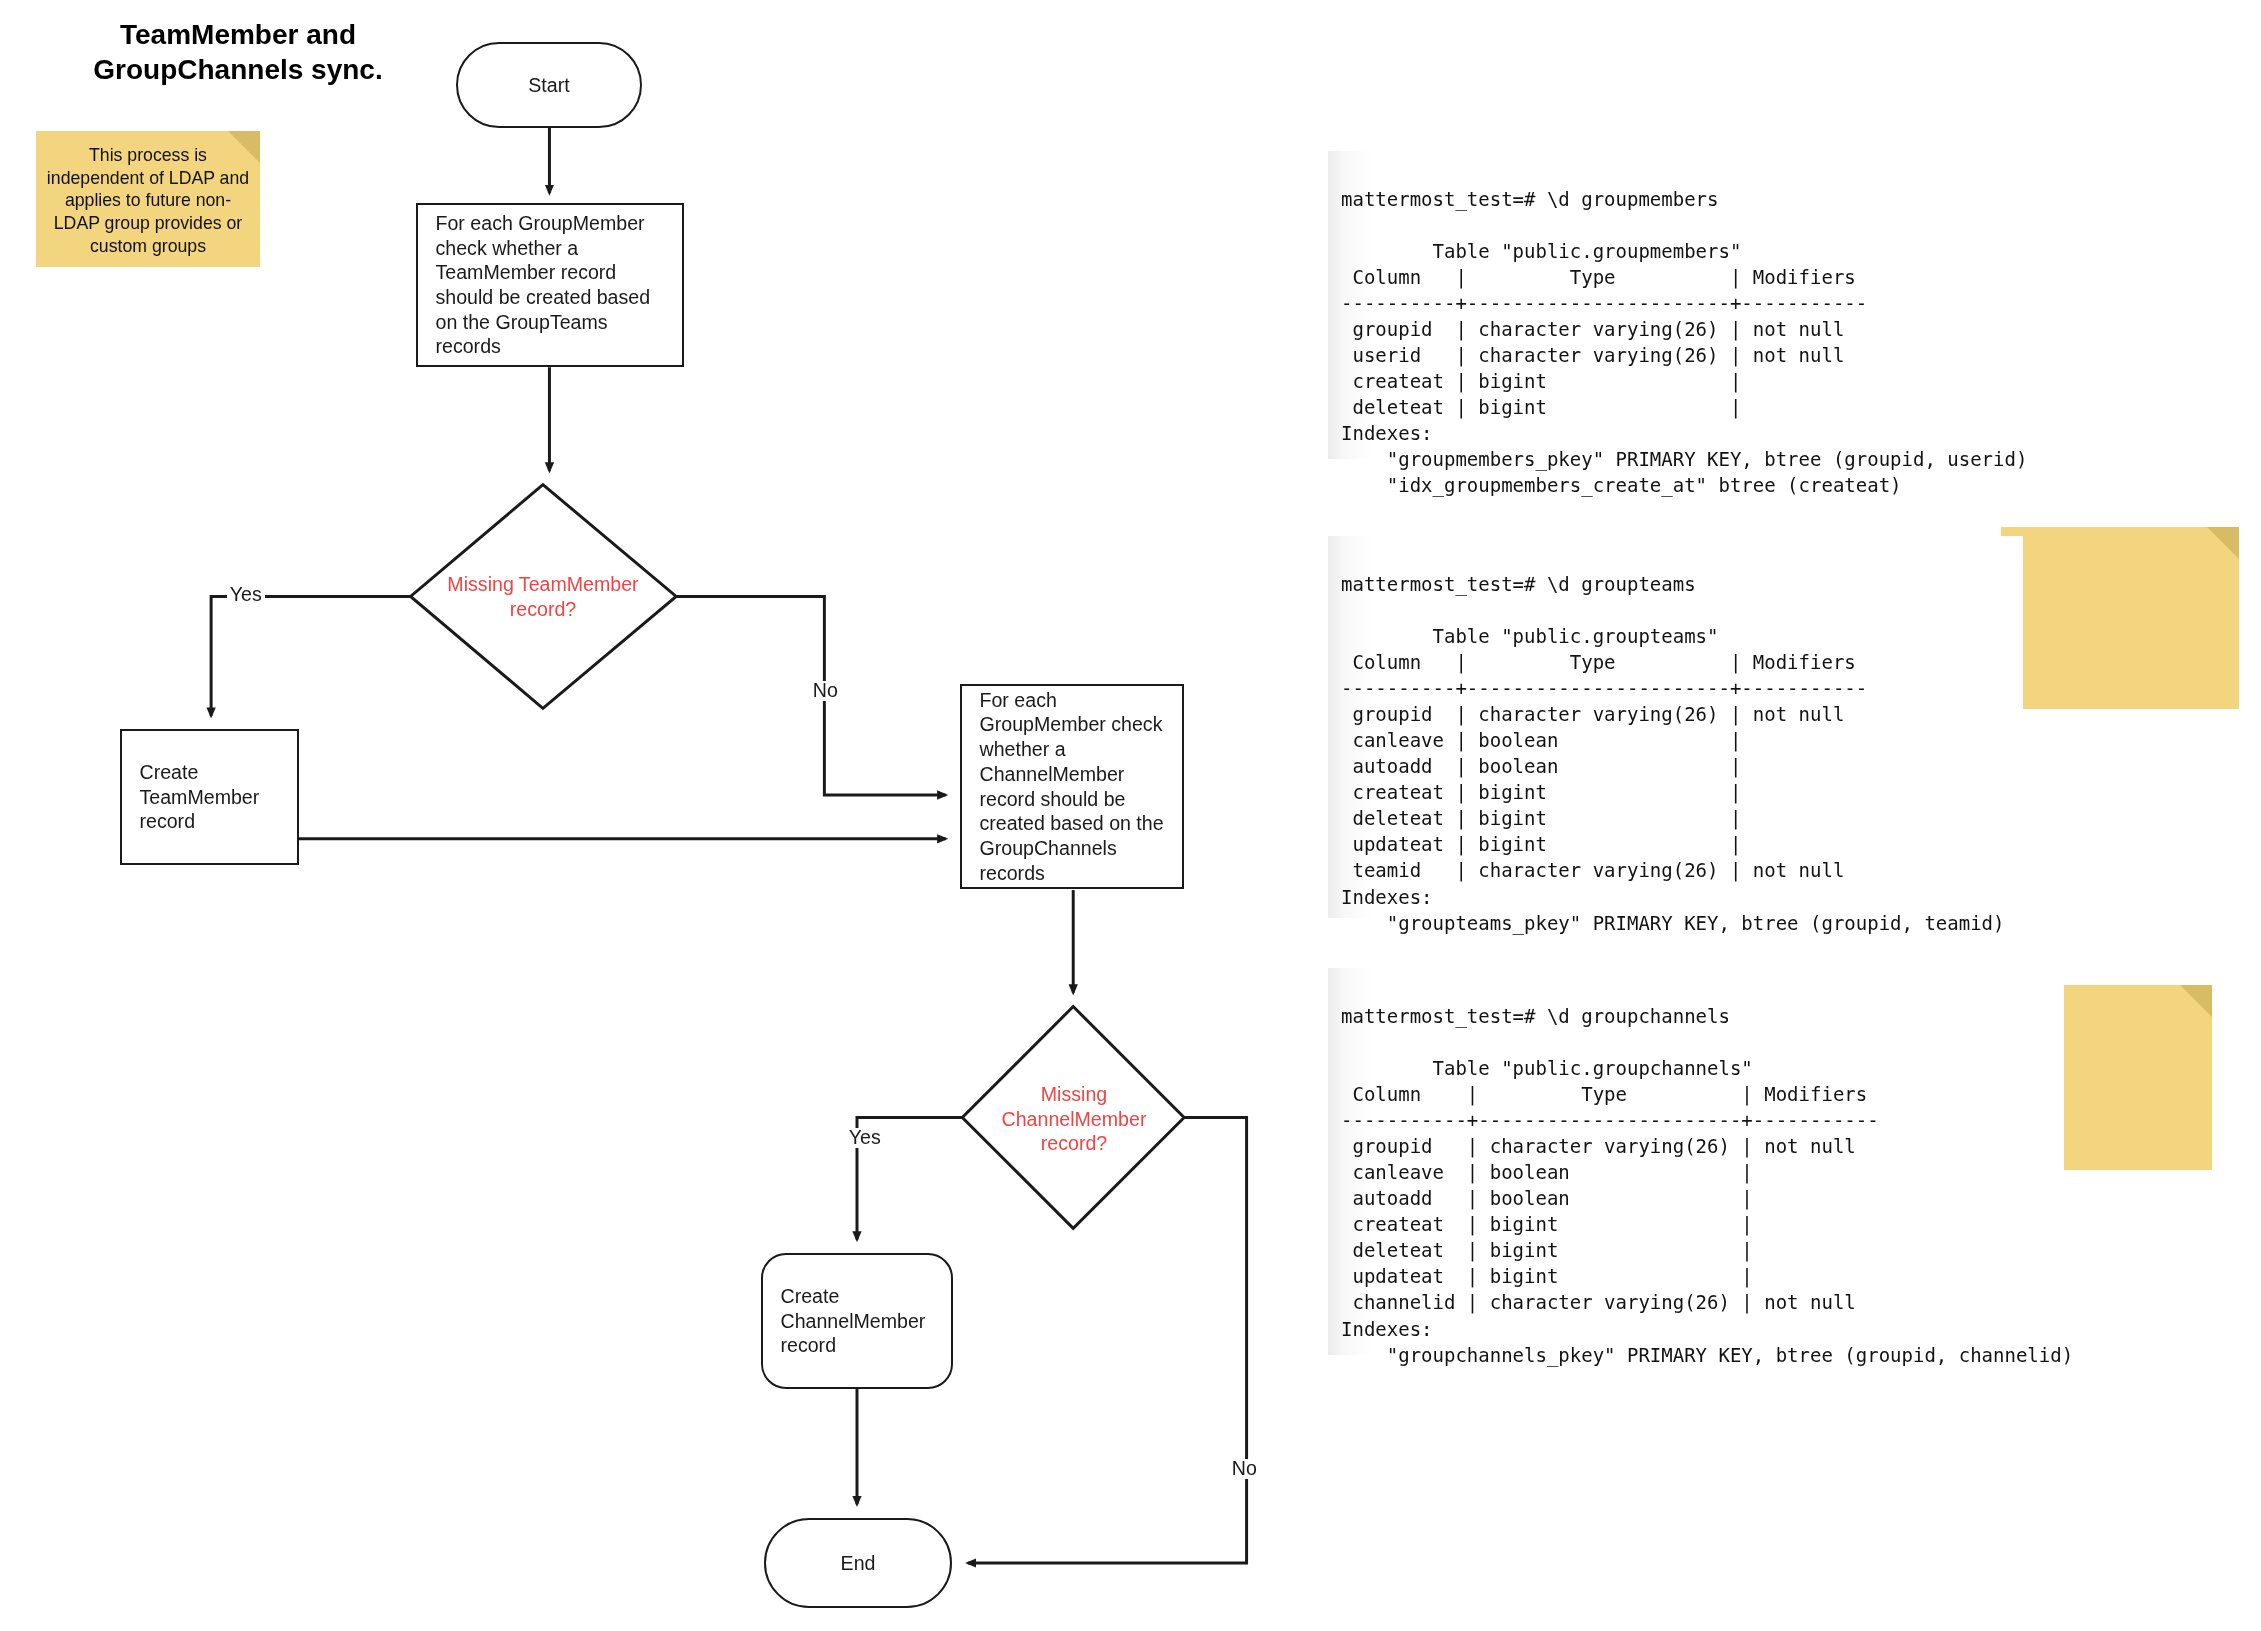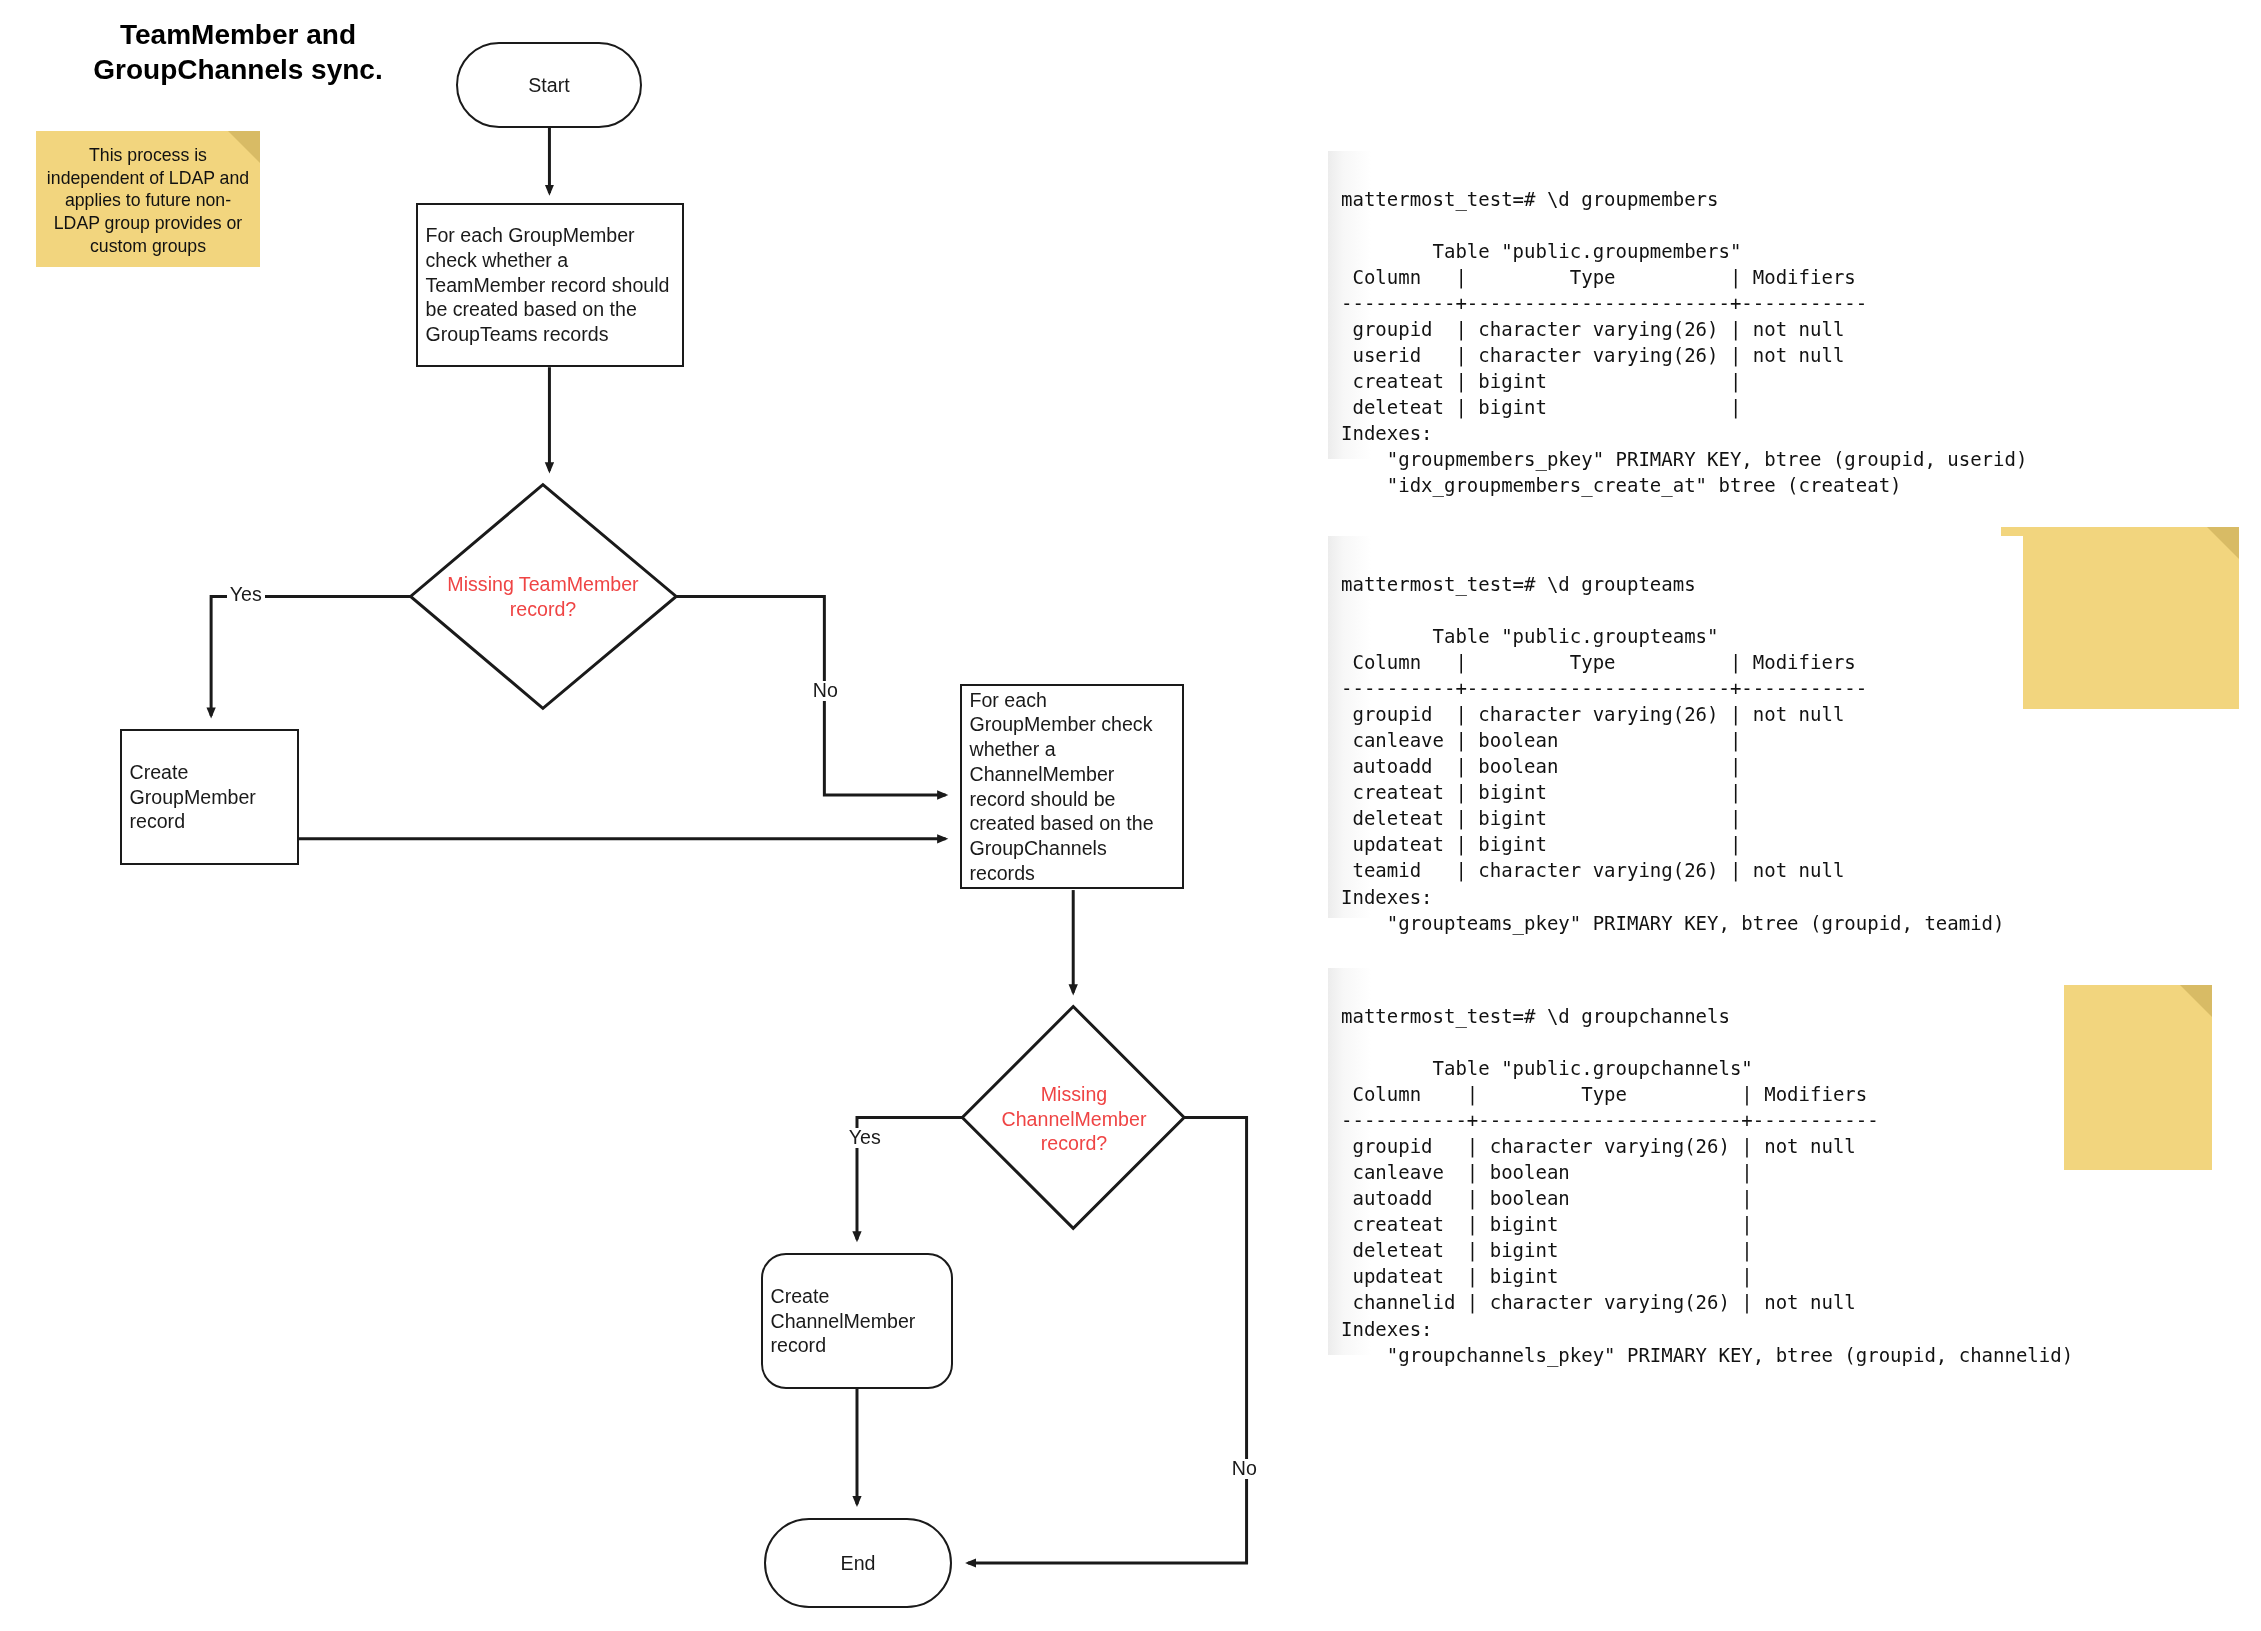--- a/index.html
+++ b/index.html
@@ -60,21 +60,21 @@
     background: #ffffff;
     display: flex;
     align-items: center;
     justify-content: center;
     text-align: left;
     font-size: 19.6px;
     line-height: 1.26;
     color: #1a1a1a;
   }
   .terminator { border-radius: 931px; }
-  .process { border-radius: 0; }
+  .process { border-radius: 0; padding-left: 10px; }
   .process .ptxt { padding: 0 7.5px; }
   .diamond-label {
     position: absolute;
     display: flex;
     align-items: center;
     justify-content: center;
     text-align: center;
     font-size: 19.6px;
     line-height: 1.26;
     color: #ef4444;
@@ -169,21 +169,21 @@
 
 <div class="abs node process" style="left:416px; top:203px; width:268px; height:164px;">
   <span class="ptxt">For each GroupMember check whether a TeamMember record should be created based on the GroupTeams records</span>
 </div>
 
 <div class="diamond-label" style="left:424px; top:559px; width:238px; height:75px;">
   <span>Missing TeamMember record?</span>
 </div>
 
 <div class="abs node process" style="left:120px; top:729px; width:179px; height:136px;">
-  <span class="ptxt">Create GroupMember record</span>
+  <span class="ptxt">Create TeamMember record</span>
 </div>
 
 <div class="abs node process" style="left:960px; top:684px; width:224px; height:205px;">
   <span class="ptxt">For each GroupMember check whether a ChannelMember record should be created based on the GroupChannels records</span>
 </div>
 
 <div class="diamond-label" style="left:975px; top:1077px; width:198px; height:84px;">
   <span>Missing ChannelMember record?</span>
 </div>
 

